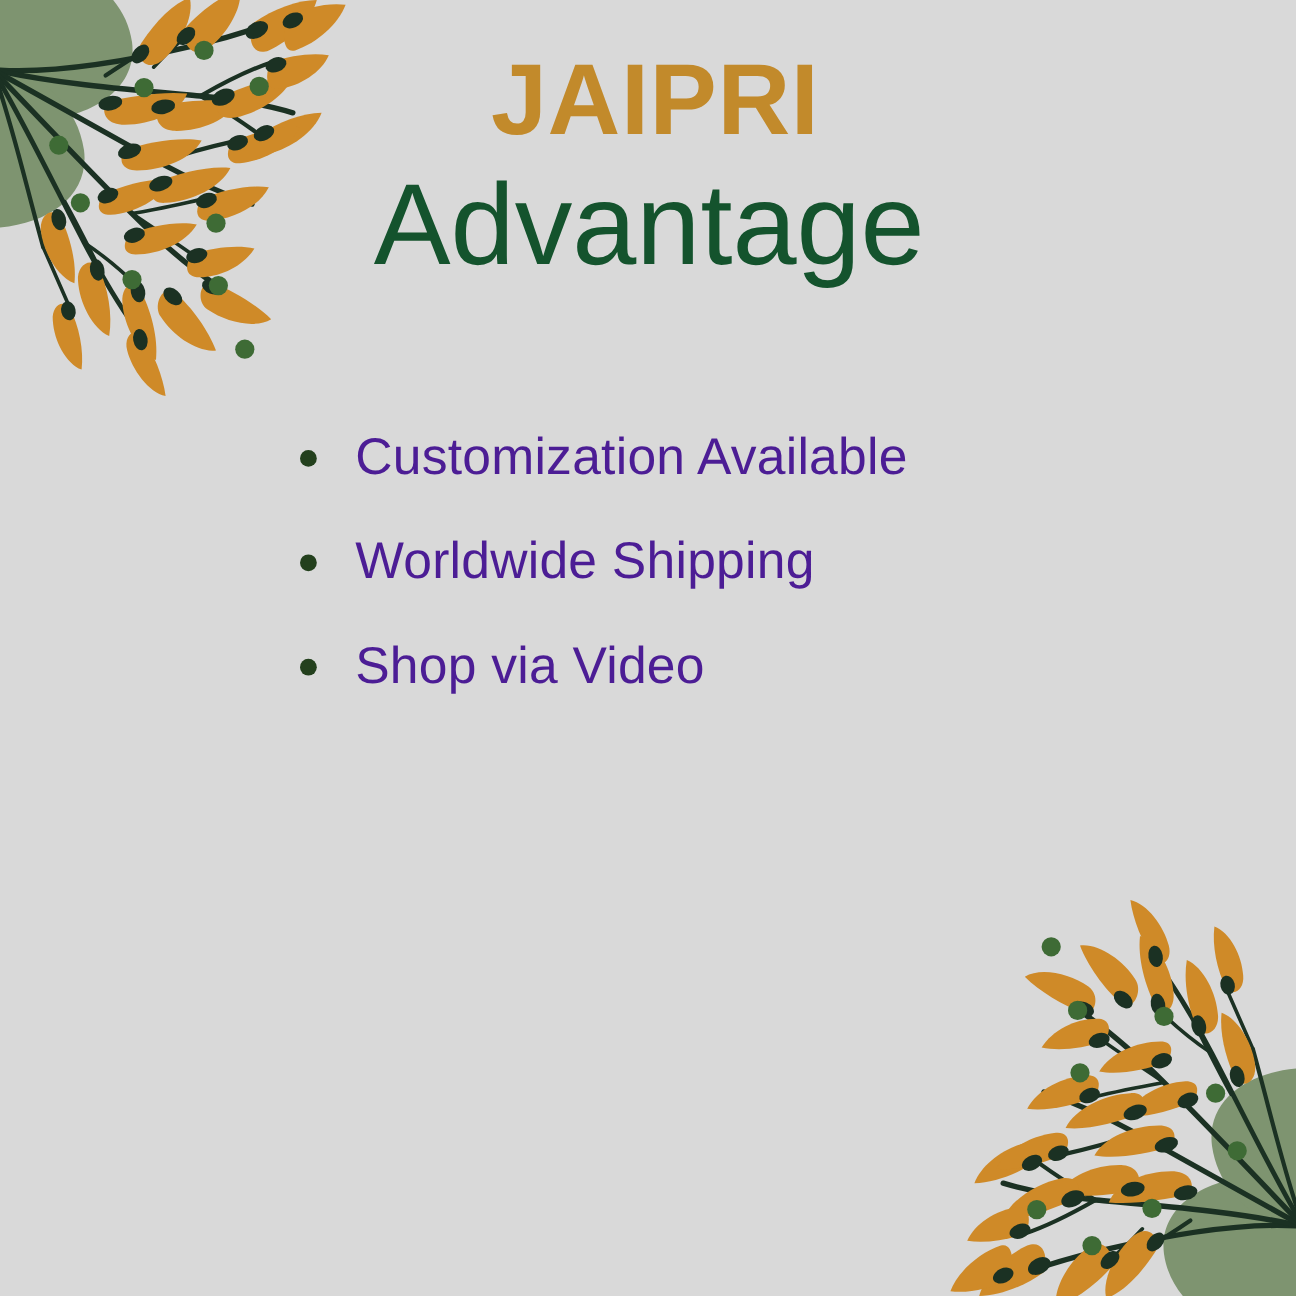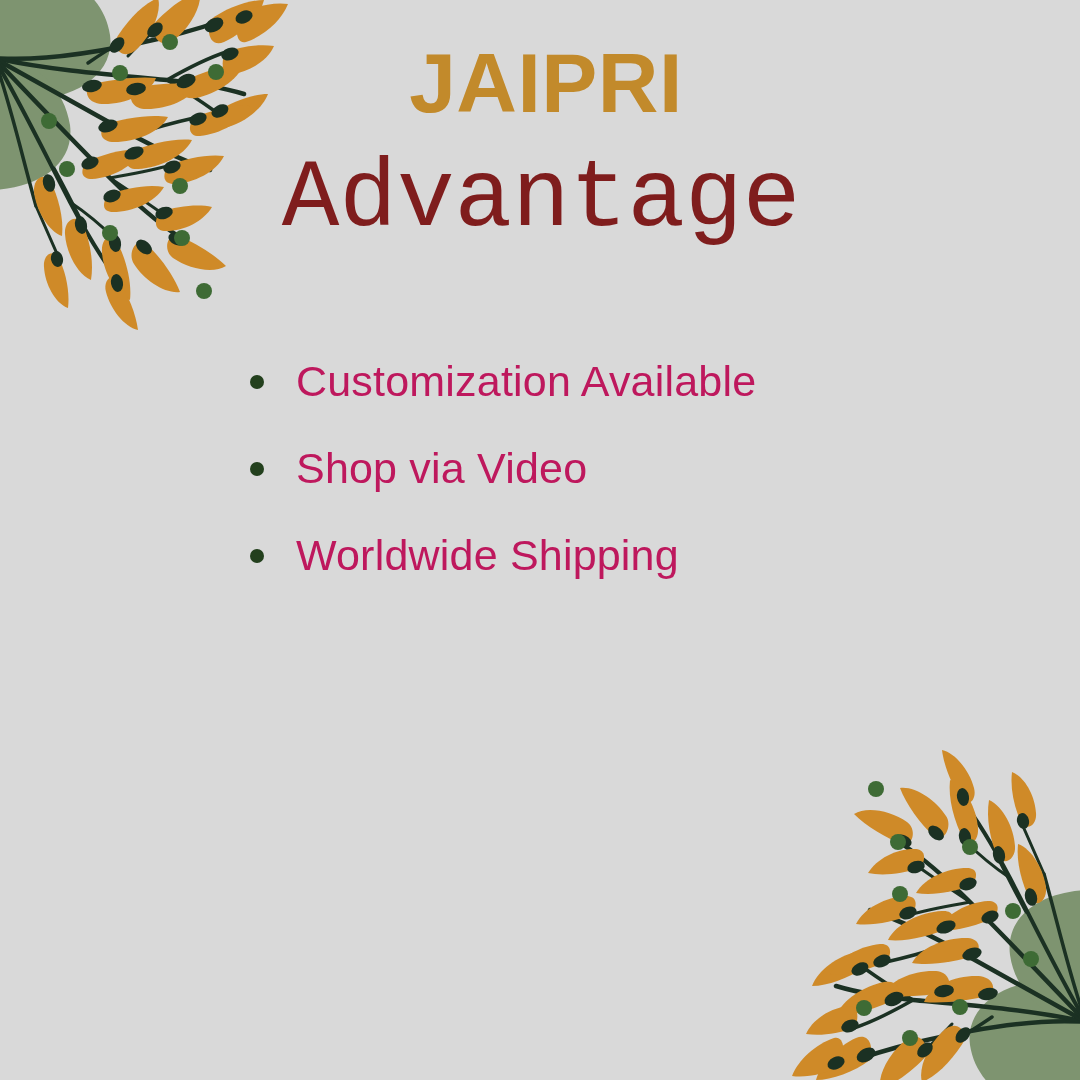--- a/index.html
+++ b/index.html
@@ -47,28 +47,27 @@
     display: block;
     color: #c28a2b;
     font-size: 84px;
     font-weight: 700;
     letter-spacing: 0.5px;
     line-height: 1.08;
     margin-left: 12px;
   }
   #headline {
     display: block;
-    color: #7f1d1d;
+    color: #14532d;
     font-size: 96px;
     font-weight: 500;
     letter-spacing: 0px;
     line-height: 1.1;
-    margin-top: 18px;
+    margin-top: 6px;
     margin-left: 2px;
-    font-family: Liberation Mono, monospace;
   }
   #feature-list {
     position: absolute;
     left: 250px;
     top: 338px;
     width: 760px;
     margin: 0;
     padding: 0;
     list-style: none;
   }
@@ -79,21 +78,21 @@
   }
   .feature-bullet {
     flex: 0 0 auto;
     width: 14px;
     height: 14px;
     border-radius: 50%;
     background: #23401d;
     margin-right: 32px;
   }
   .feature-label {
-    color: #be185d;
+    color: #4c1d95;
     font-size: 43px;
     font-weight: 400;
     letter-spacing: 0.2px;
     white-space: nowrap;
   }
 </style>
 </head>
 <body>
 
 <div id="poster">
@@ -280,21 +279,21 @@
     <span id="headline">Advantage</span>
   </div>
 
   <ul id="feature-list">
     <li class="feature-item">
       <span class="feature-bullet"></span>
       <span class="feature-label">Customization Available</span>
     </li>
     <li class="feature-item">
       <span class="feature-bullet"></span>
-      <span class="feature-label">Shop via Video</span>
+      <span class="feature-label">Worldwide Shipping</span>
     </li>
     <li class="feature-item">
       <span class="feature-bullet"></span>
-      <span class="feature-label">Worldwide Shipping</span>
+      <span class="feature-label">Shop via Video</span>
     </li>
   </ul>
 
 </div>
 
 </body></html>

